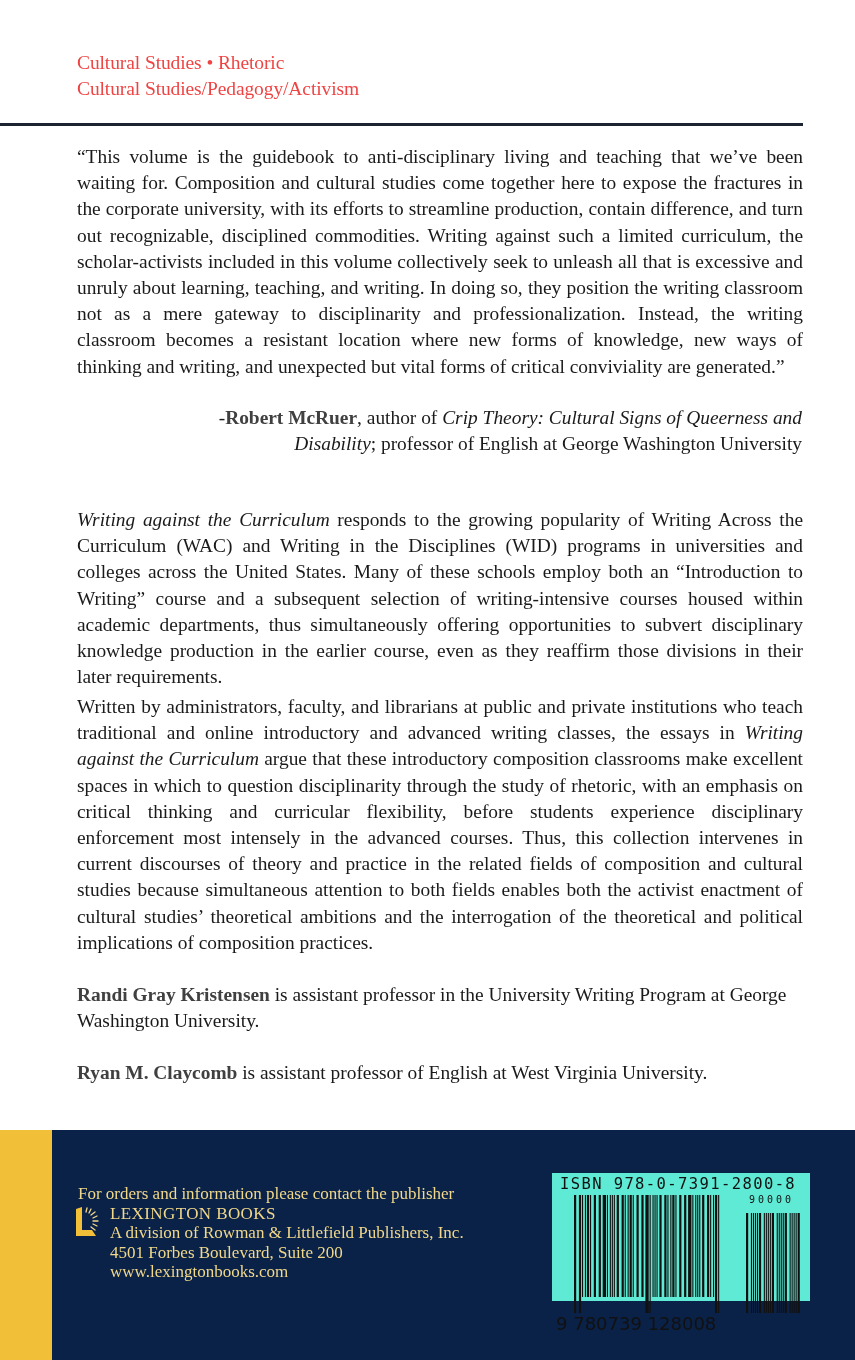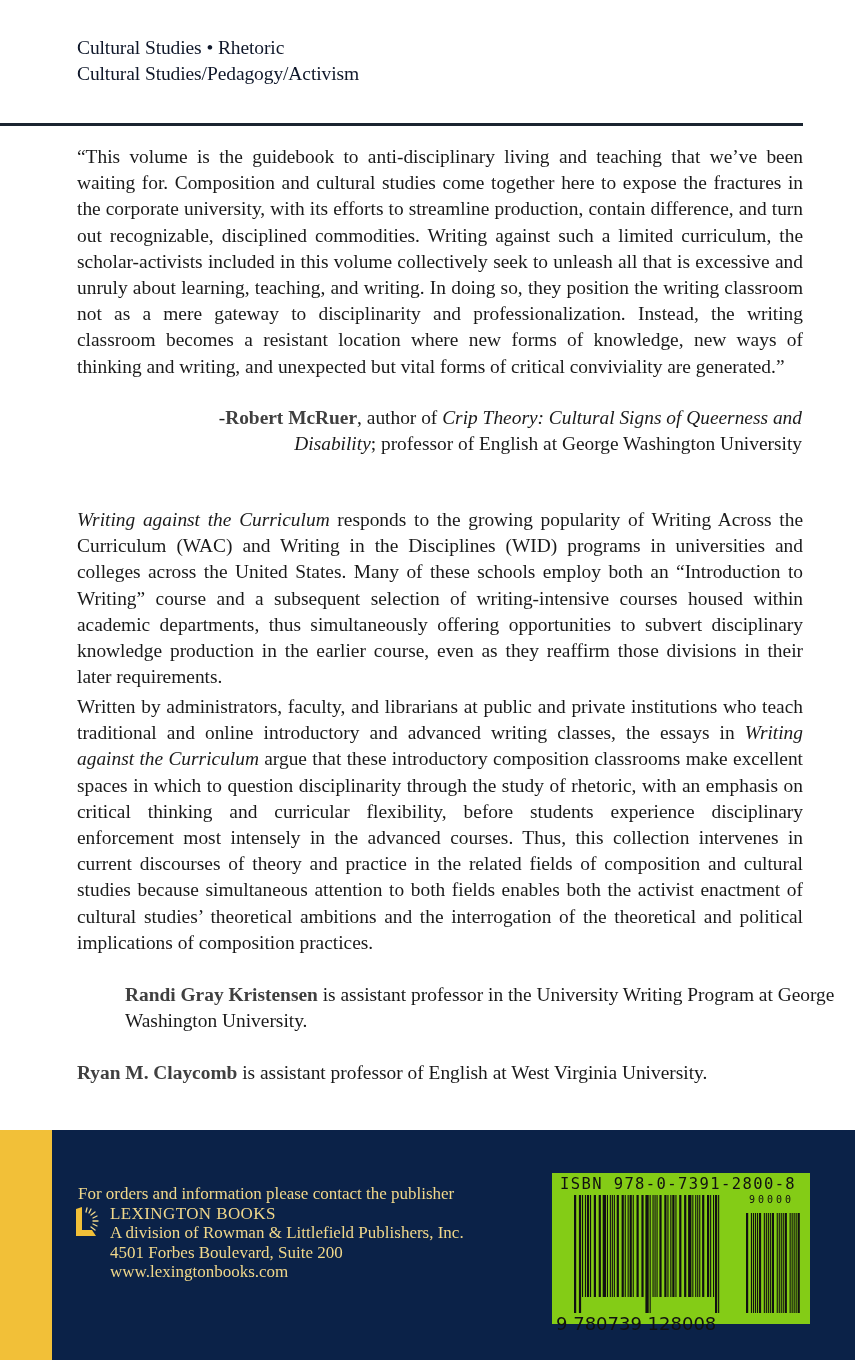--- a/index.html
+++ b/index.html
@@ -1,43 +1,43 @@
 <!DOCTYPE html>
 <html><head>
 <meta charset="utf-8">
 <style>
   * { margin: 0; padding: 0; box-sizing: border-box; }
   html, body { width: 855px; height: 1360px; background: #ffffff; overflow: hidden; }
   body { position: relative; font-family: "Liberation Serif", "DejaVu Serif", serif; color: #1a1a1a; }
 
-  .series { position: absolute; left: 77px; top: 35px; width: 740px; font-size: 19.5px; line-height: 26px; color: #0f172a; letter-spacing: -0.1px; }
+  .series { position: absolute; left: 77px; top: 50px; width: 740px; font-size: 19.5px; line-height: 26px; color: #ef4444; letter-spacing: -0.1px; }
   .series div { white-space: nowrap; }
   .rule { position: absolute; left: 0; top: 123px; width: 803px; height: 3px; background: #1b2430; }
 
   .body-text { position: absolute; left: 77px; width: 726px; font-size: 19.4px; line-height: 26.2px; text-align: justify; color: #1a1a1a; }
   .body-text em { font-style: italic; }
   .quote { top: 144px; }
   .attribution { position: absolute; left: 170px; top: 405px; width: 632px; font-size: 19.4px; line-height: 26.2px; text-align: right; color: #1a1a1a; }
   .attribution .name, .bio .name { font-weight: bold; color: #404040; }
   .attribution em { font-style: italic; }
   .p1 { top: 507px; }
   .p2 { top: 694px; }
-  .bio1 { top: 982px; text-align: left; margin-left: 48px; }
+  .bio1 { top: 982px; text-align: left; }
   .bio2 { top: 1060px; text-align: left; }
 
   .band { position: absolute; left: 0; top: 1130px; width: 855px; height: 230px; background: #0b2248; }
   .band .stripe { position: absolute; left: 0; top: 0; width: 52px; height: 230px; background: #f2c038; }
 
   .pub { position: absolute; left: 78px; top: 1184px; color: #f1d88a; font-size: 17px; line-height: 19.6px; }
   .pub .intro { white-space: nowrap; }
   .pub .row { position: relative; padding-left: 32px; white-space: nowrap; }
   .pub .brand { letter-spacing: 0.4px; }
   .logo { position: absolute; left: 74px; top: 1206px; width: 28px; height: 32px; }
 
-  .barcode { position: absolute; left: 552px; top: 1173px; width: 258px; height: 151px; background: #84cc16; }
+  .barcode { position: absolute; left: 552px; top: 1173px; width: 258px; height: 128px; background: #5eead4; }
   .barcode .isbn-text { position: absolute; left: 8px; top: 2px; font-family: "DejaVu Sans Mono", monospace; font-size: 15.5px; letter-spacing: 1.4px; color: #111; white-space: nowrap; }
   .barcode .addon-text { position: absolute; left: 197px; top: 21px; font-family: "DejaVu Sans Mono", monospace; font-size: 10px; letter-spacing: 3px; color: #111; }
   .barcode .ean-text { position: absolute; left: 4px; top: 122px; font-family: "DejaVu Sans", sans-serif; font-size: 18px; color: #111; white-space: nowrap; background: transparent; margin-top: 18px; }
   .barcode svg { position: absolute; left: 0; top: 0; }
 </style>
 </head>
 <body>
 
 <div class="series">
   <div>Cultural Studies • Rhetoric</div>

